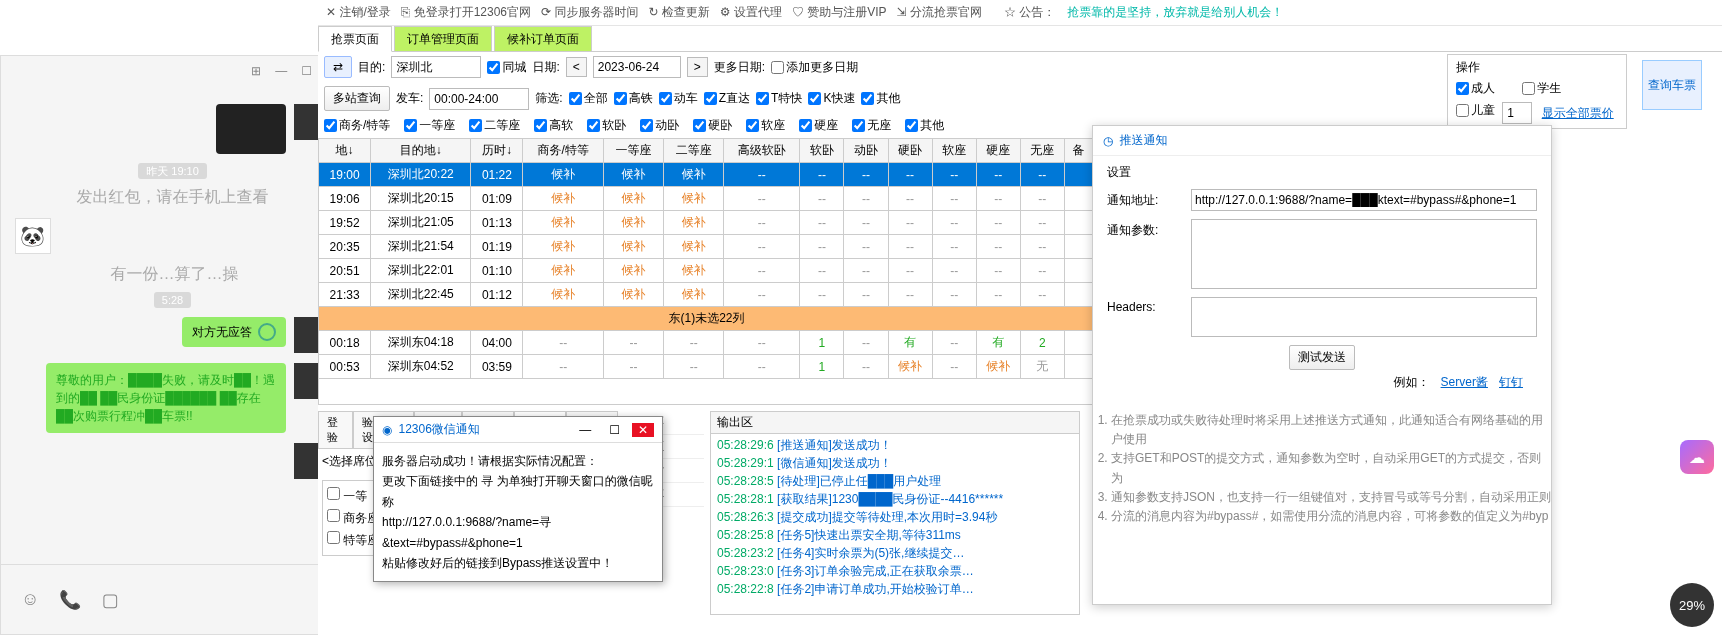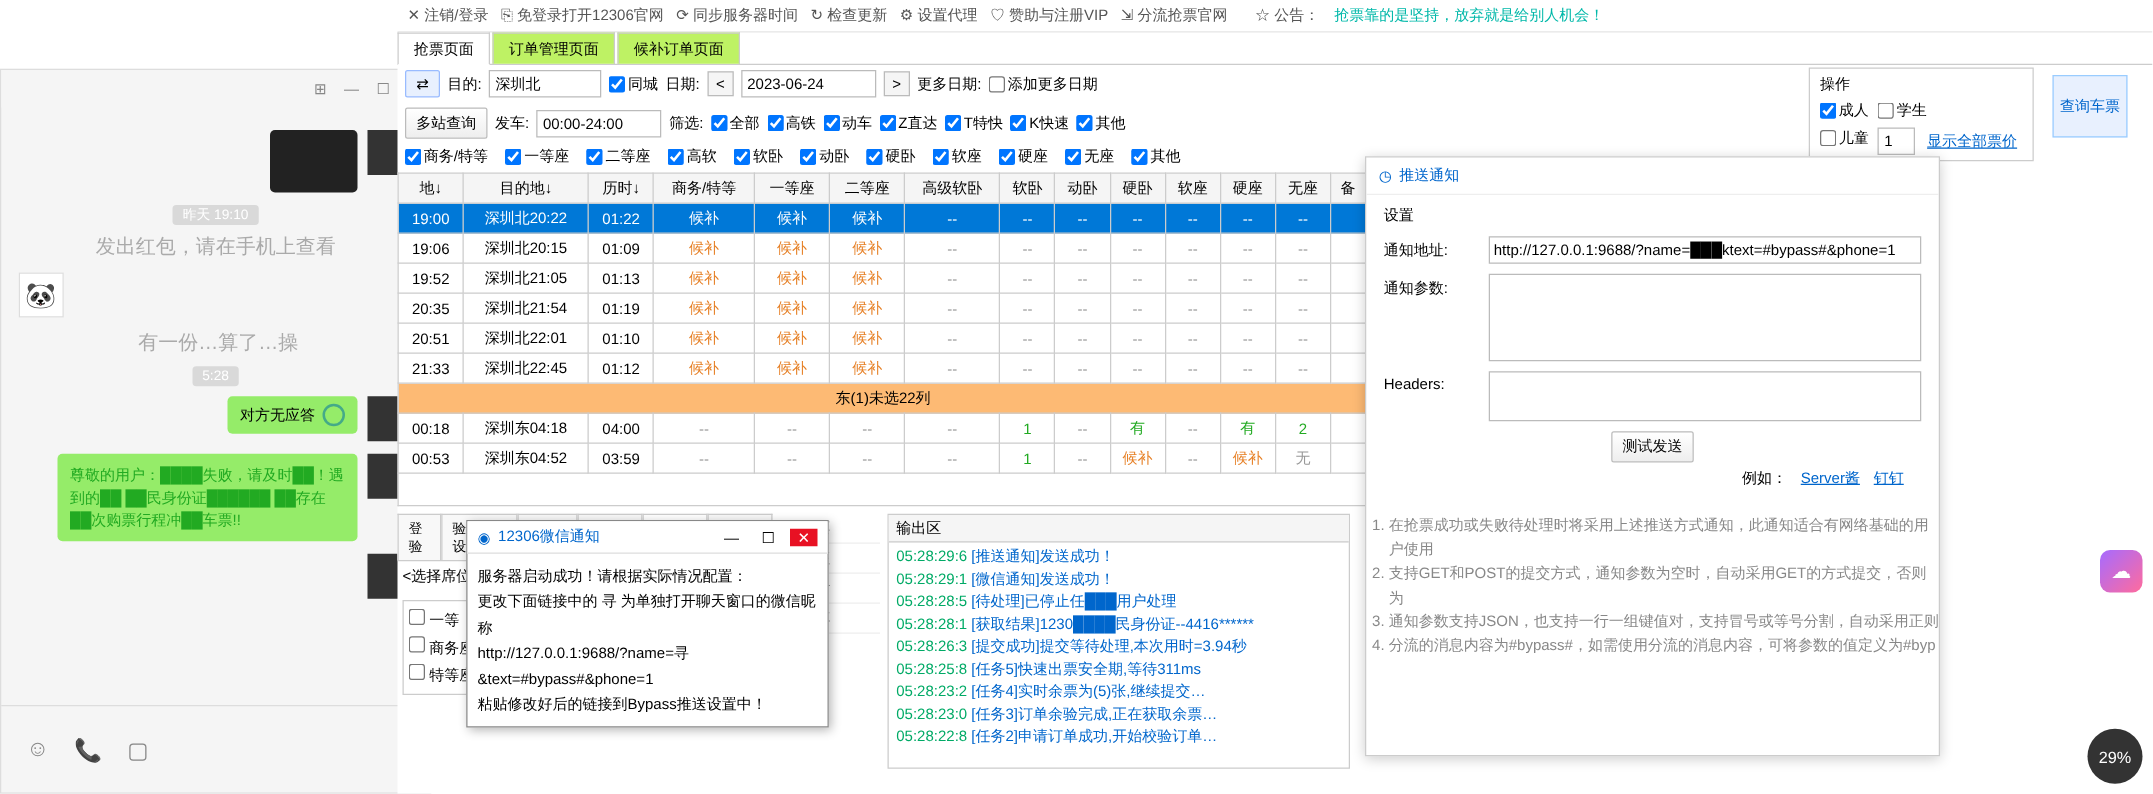--- a/index.html
+++ b/index.html
@@ -159,21 +159,21 @@
   <div class="search-row">
     <button class="btn blue">⇄</button>
     <span>目的:</span>
     <input class="inp" style="width: 90px;" value="深圳北">
     <label class="chk">
         <input type="checkbox" checked="" style="">
         <span>同城</span>
       </label>
     <span>日期:</span>
     <button class="arrow-btn">&lt;</button>
-    <input class="inp" style="width: 108px;" value="2023-06-24">
+    <input class="inp" style="width: 88px;" value="2023-06-24">
     <button class="arrow-btn">&gt;</button>
     <span>更多日期:</span>
     <label class="chk">
         <input type="checkbox" style="">
         <span>添加更多日期</span>
       </label>
   </div>
   <div class="search-row">
     <button class="btn">多站查询</button>
     <span>发车:</span>
@@ -195,21 +195,21 @@
       <label class="chk" style="margin-right:6px"><input type="checkbox" checked="" style=""> 其他</label>
     </div>
 
   <div style="position:absolute;right:95px;top:54px;width:180px;border:1px solid #ccc;padding:4px 8px">
     <div>操作</div>
     <div style="margin-top:4px">
       <label class="chk">
           <input type="checkbox" checked="" style="">
           <span>成人</span>
         </label>
-      <label class="chk" style="margin-left:4px">
+      <label class="chk" style="margin-left:24px">
           <input type="checkbox" style="">
           <span>学生</span>
         </label>
     </div>
     <div style="margin-top:4px">
       <label class="chk">
           <input type="checkbox" style="">
           <span>儿童</span>
         </label>
       <input class="inp" style="width: 30px; margin-left: 4px;" value="1">

